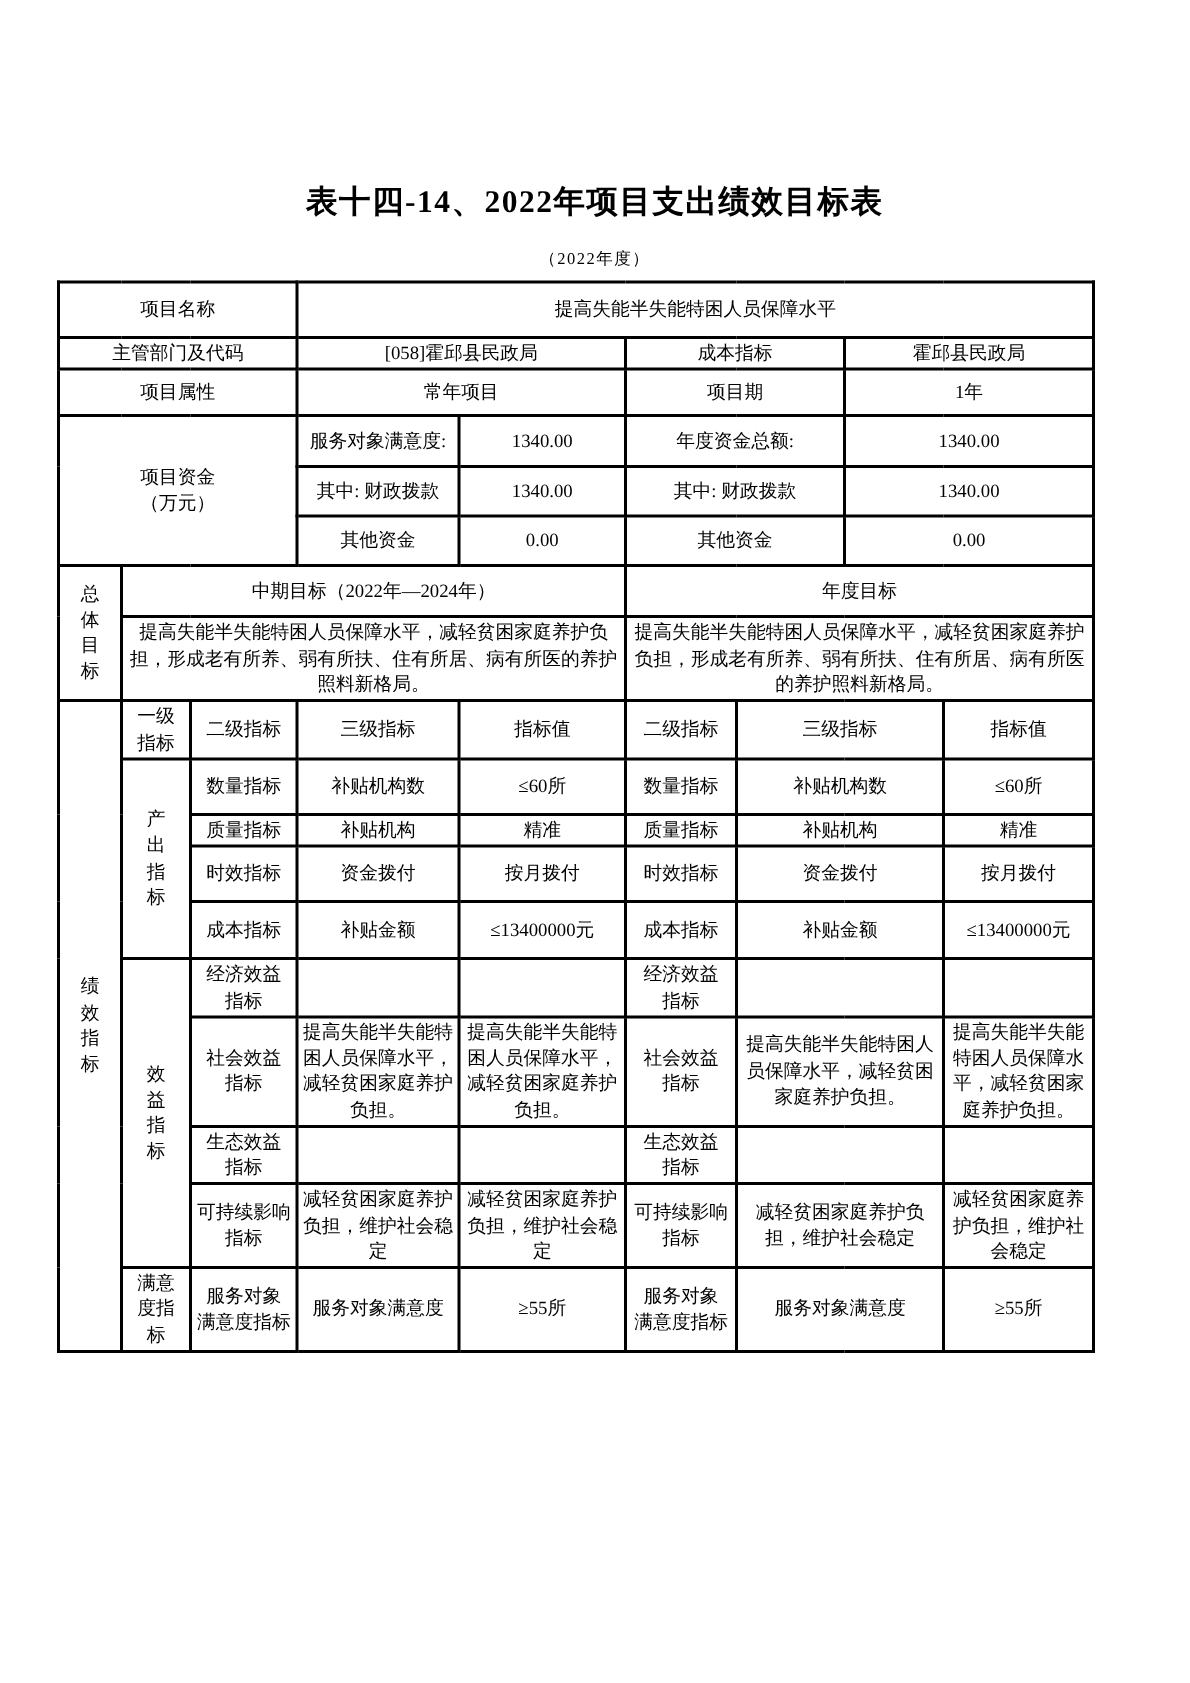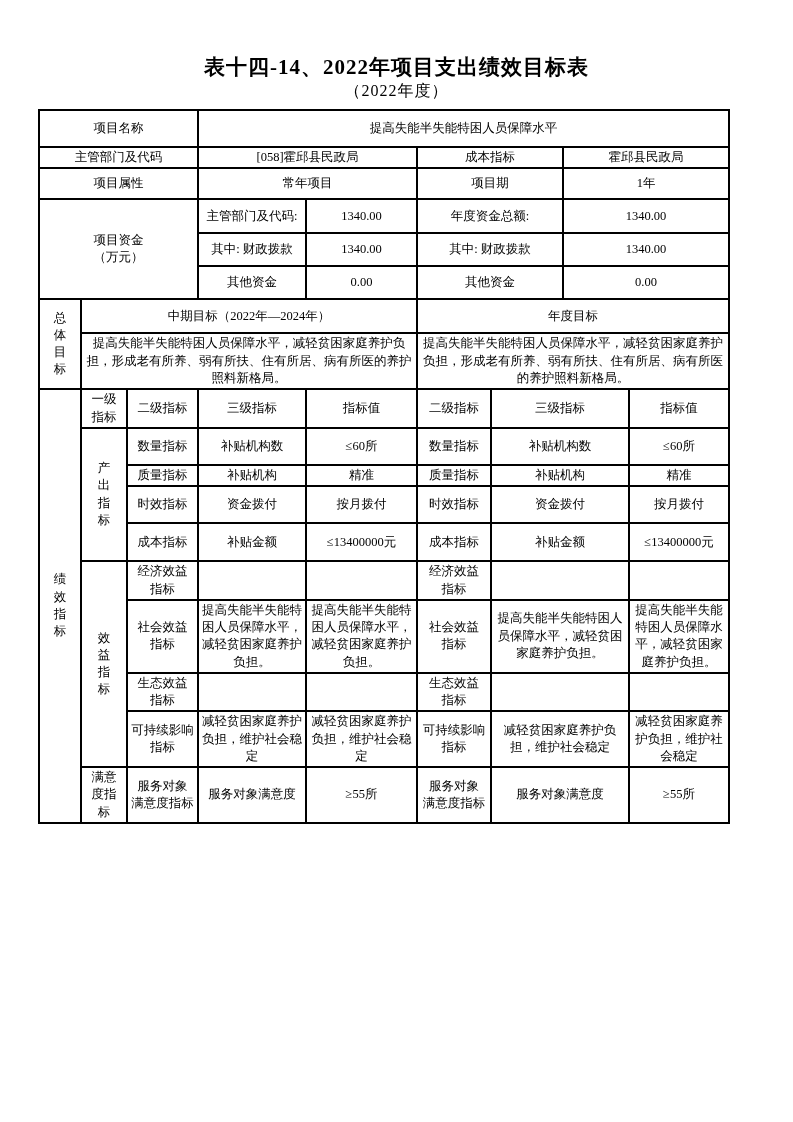--- a/index.html
+++ b/index.html
@@ -4,30 +4,31 @@
 <style>
   * { margin: 0; padding: 0; box-sizing: border-box; }
   html, body { background: #ffffff; }
   body {
     width: 793px; height: 1122px;
     font-family: "Liberation Serif", "DejaVu Serif", serif;
     color: #000;
     position: relative;
     overflow: hidden;
   }
-  .page { padding-top: 53px; }
+  .page { padding-top: 120px; }
   .title {
     text-align: center;
     font-size: 21px;
     font-weight: bold;
     letter-spacing: 1px;
   }
   .subtitle {
     text-align: center;
-    font-size: 16px;
+    font-size: 11px;
+    margin-top: 17px;
     letter-spacing: 1px;
   }
   table.t {
     margin: 7px 0 0 38px;
     width: 690px;
     border-collapse: collapse;
     table-layout: fixed;
     font-size: 12.5px;
   }
   table.t td {
@@ -84,21 +85,21 @@
     <tr style="height:31px">
       <td colspan="3">项目属性</td>
       <td colspan="2">常年项目</td>
       <td colspan="2">项目期</td>
       <td colspan="2">1年</td>
     </tr>
 
     <tr style="height:34px">
       <td colspan="3" rowspan="3">项目资金
 （万元）</td>
-      <td class="al">主管部门及代码:</td>
+      <td class="al">服务对象满意度:</td>
       <td class="ar">1340.00</td>
       <td colspan="2" class="al">年度资金总额:</td>
       <td colspan="2" class="ar">1340.00</td>
     </tr>
     <tr style="height:33px">
       <td class="al">其中: 财政拨款</td>
       <td class="ar">1340.00</td>
       <td colspan="2" class="al">其中: 财政拨款</td>
       <td colspan="2" class="ar">1340.00</td>
     </tr>

